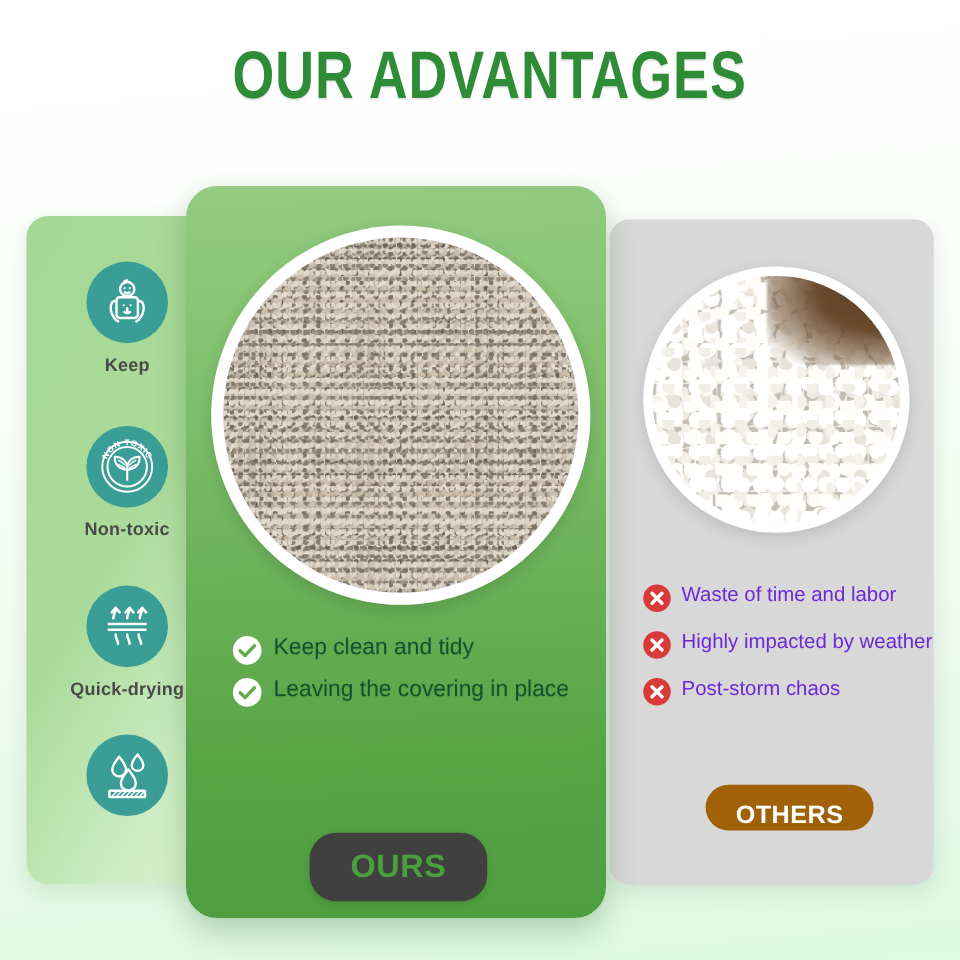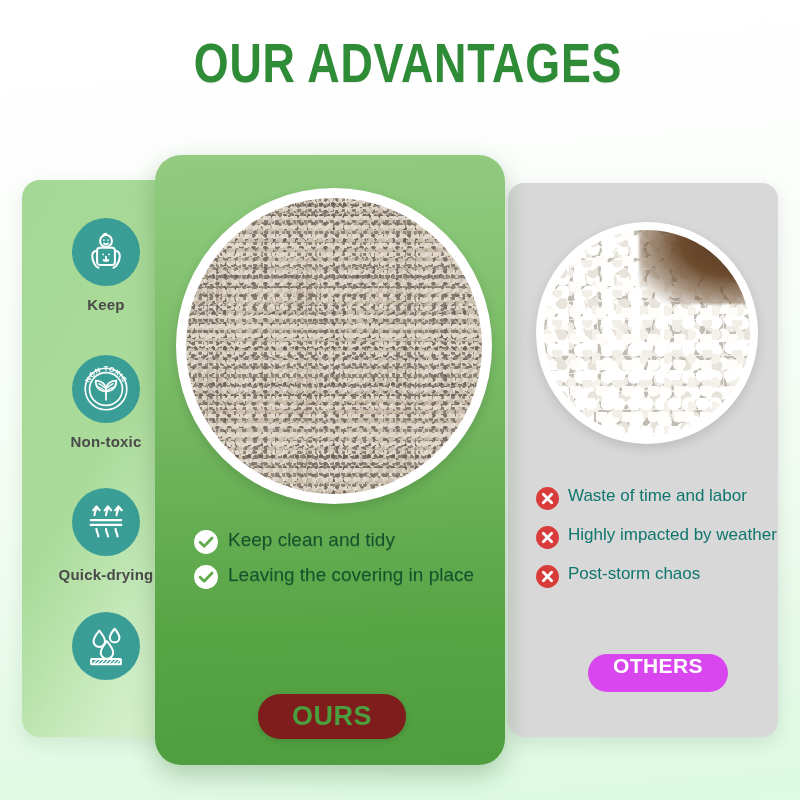--- a/index.html
+++ b/index.html
@@ -201,49 +201,49 @@
     align-items: flex-start;
     gap: 8px;
     margin-bottom: 13px;
   }
   .x-icon {
     flex: 0 0 auto;
     width: 25px; height: 25px;
     margin-top: 1px;
   }
   .others-text {
-    color: #0f766e;
+    color: #6d28d9;
     font-size: 17px;
     line-height: 22px;
   }
 
   
   .badge-ours {
     position: absolute;
     left: 258px; top: 694px;
-    width: 148px; height: 45px;
-    background: #7f1d1d;
+    width: 148px; height: 57px;
+    background: #404040;
     border-radius: 22px;
     display: flex; align-items: center; justify-content: center;
     z-index: 8;
     box-shadow: 0 2px 6px rgba(0,0,0,0.12);
   }
   .badge-ours span {
     color: #4a9f3e;
     font-size: 27px;
     font-weight: bold;
     letter-spacing: 0.5px;
   }
   .badge-others {
     position: absolute;
     left: 588px; top: 654px;
     width: 140px; height: 38px;
-    background: #d946ef;
+    background: #a16207;
     border-radius: 19px;
-    display: flex; align-items: flex-start; justify-content: center;
+    display: flex; align-items: flex-end; justify-content: center;
     z-index: 8;
   }
   .badge-others span {
     color: #ffffff;
     font-size: 21px;
     font-weight: bold;
     letter-spacing: 0.4px;
   }
 </style>
 </head>

